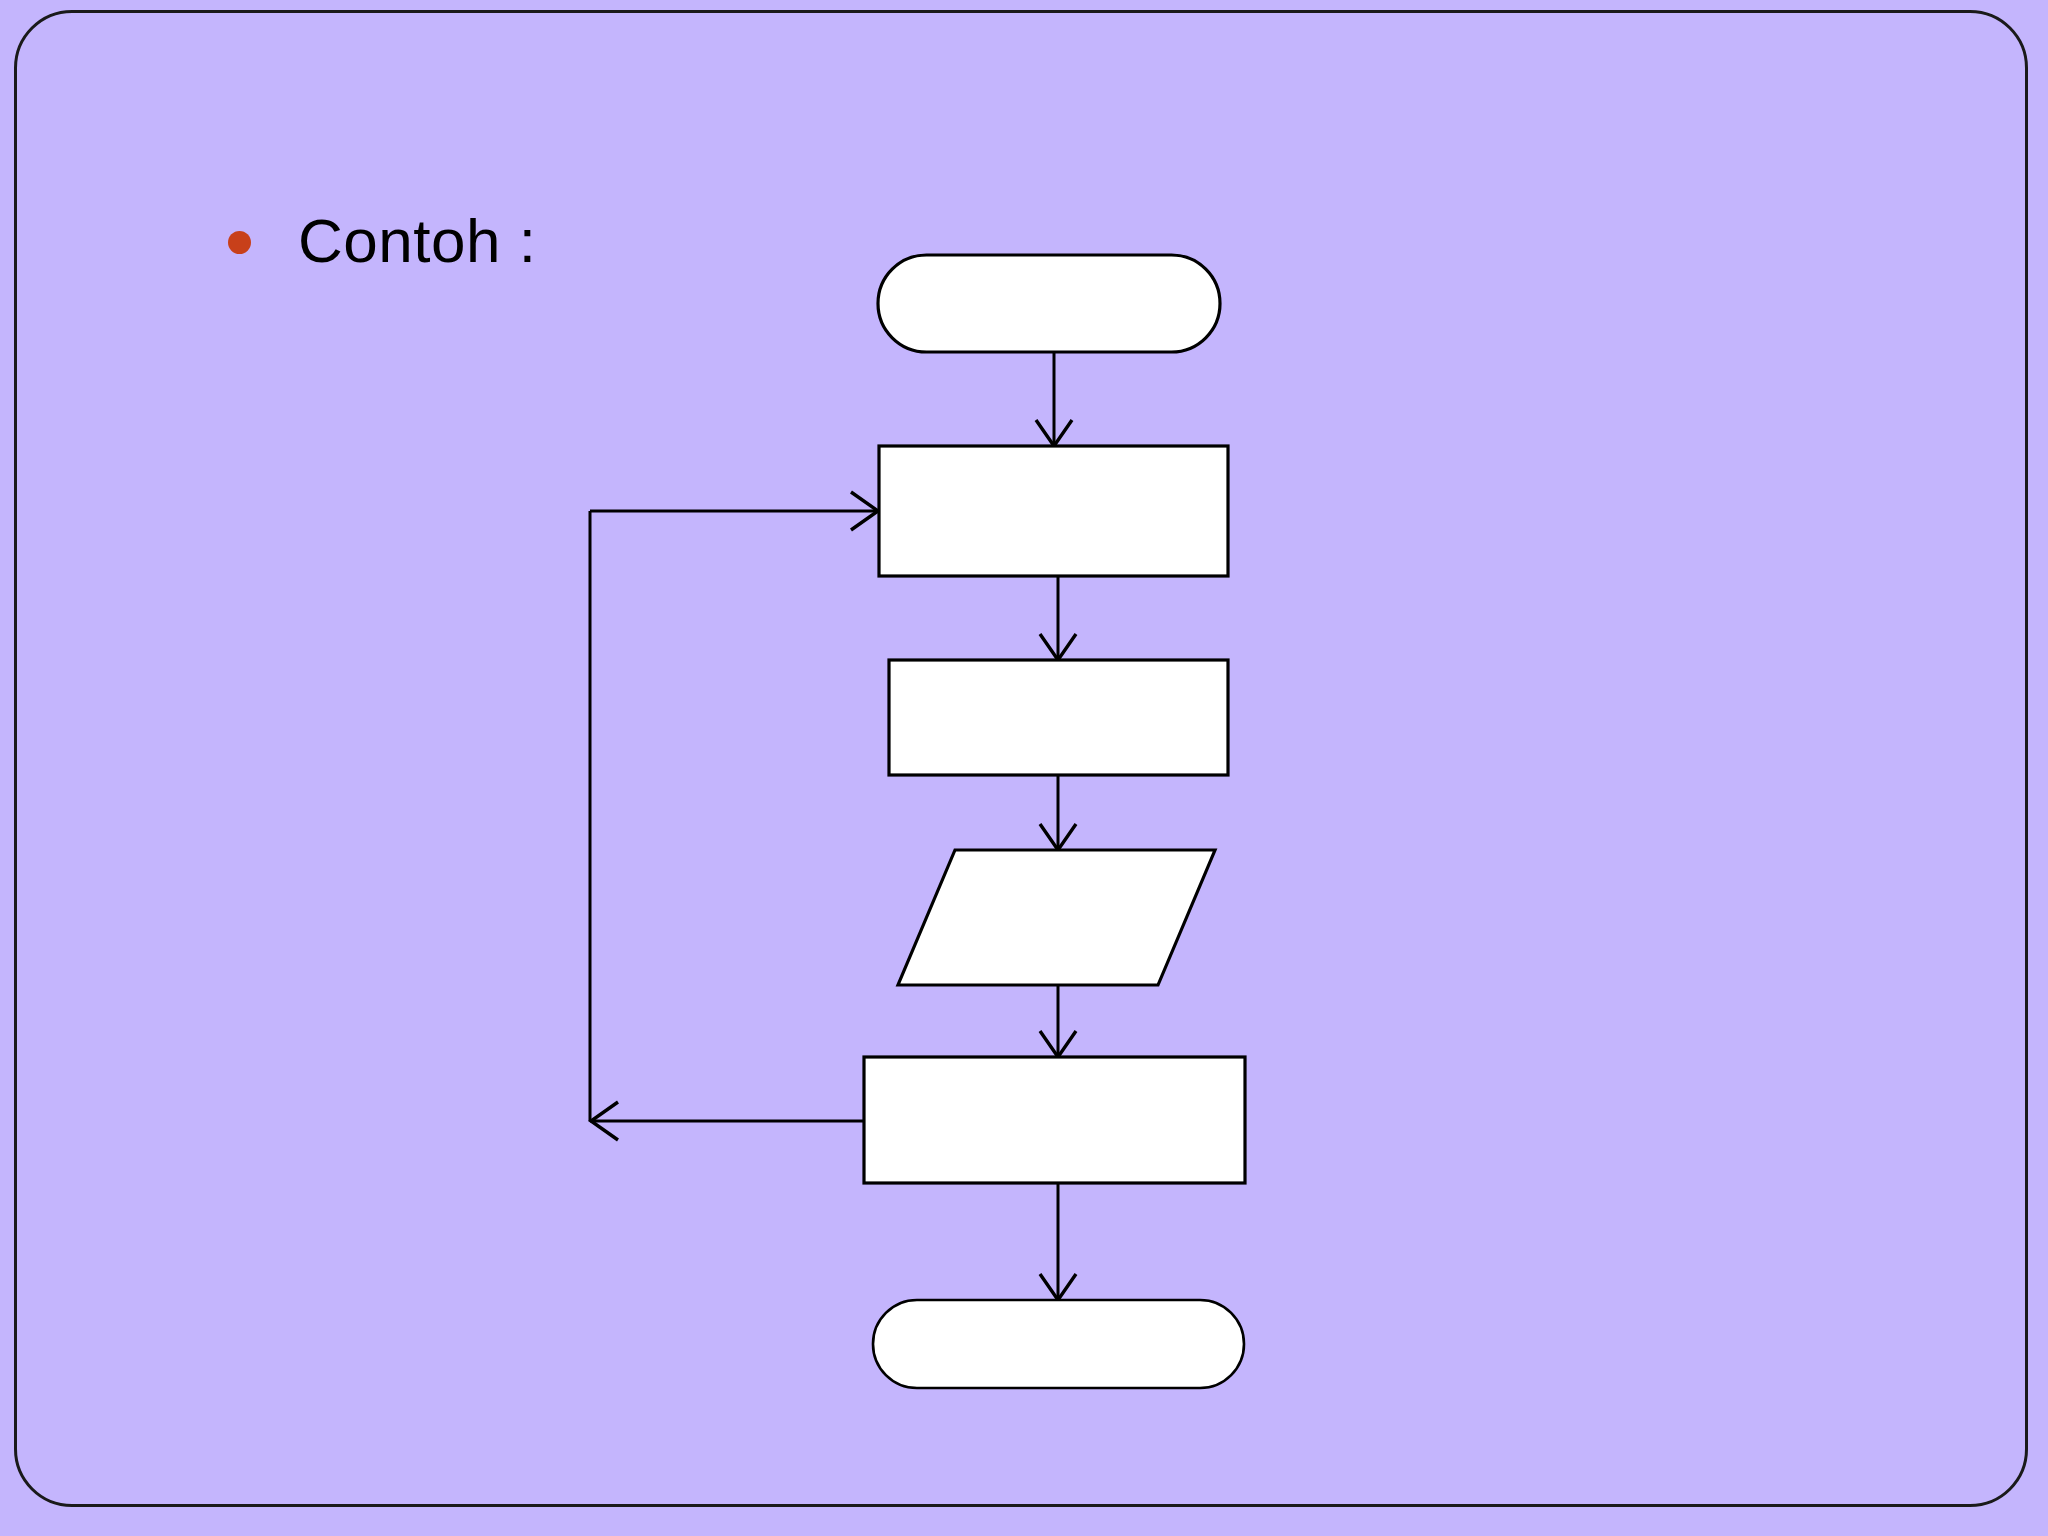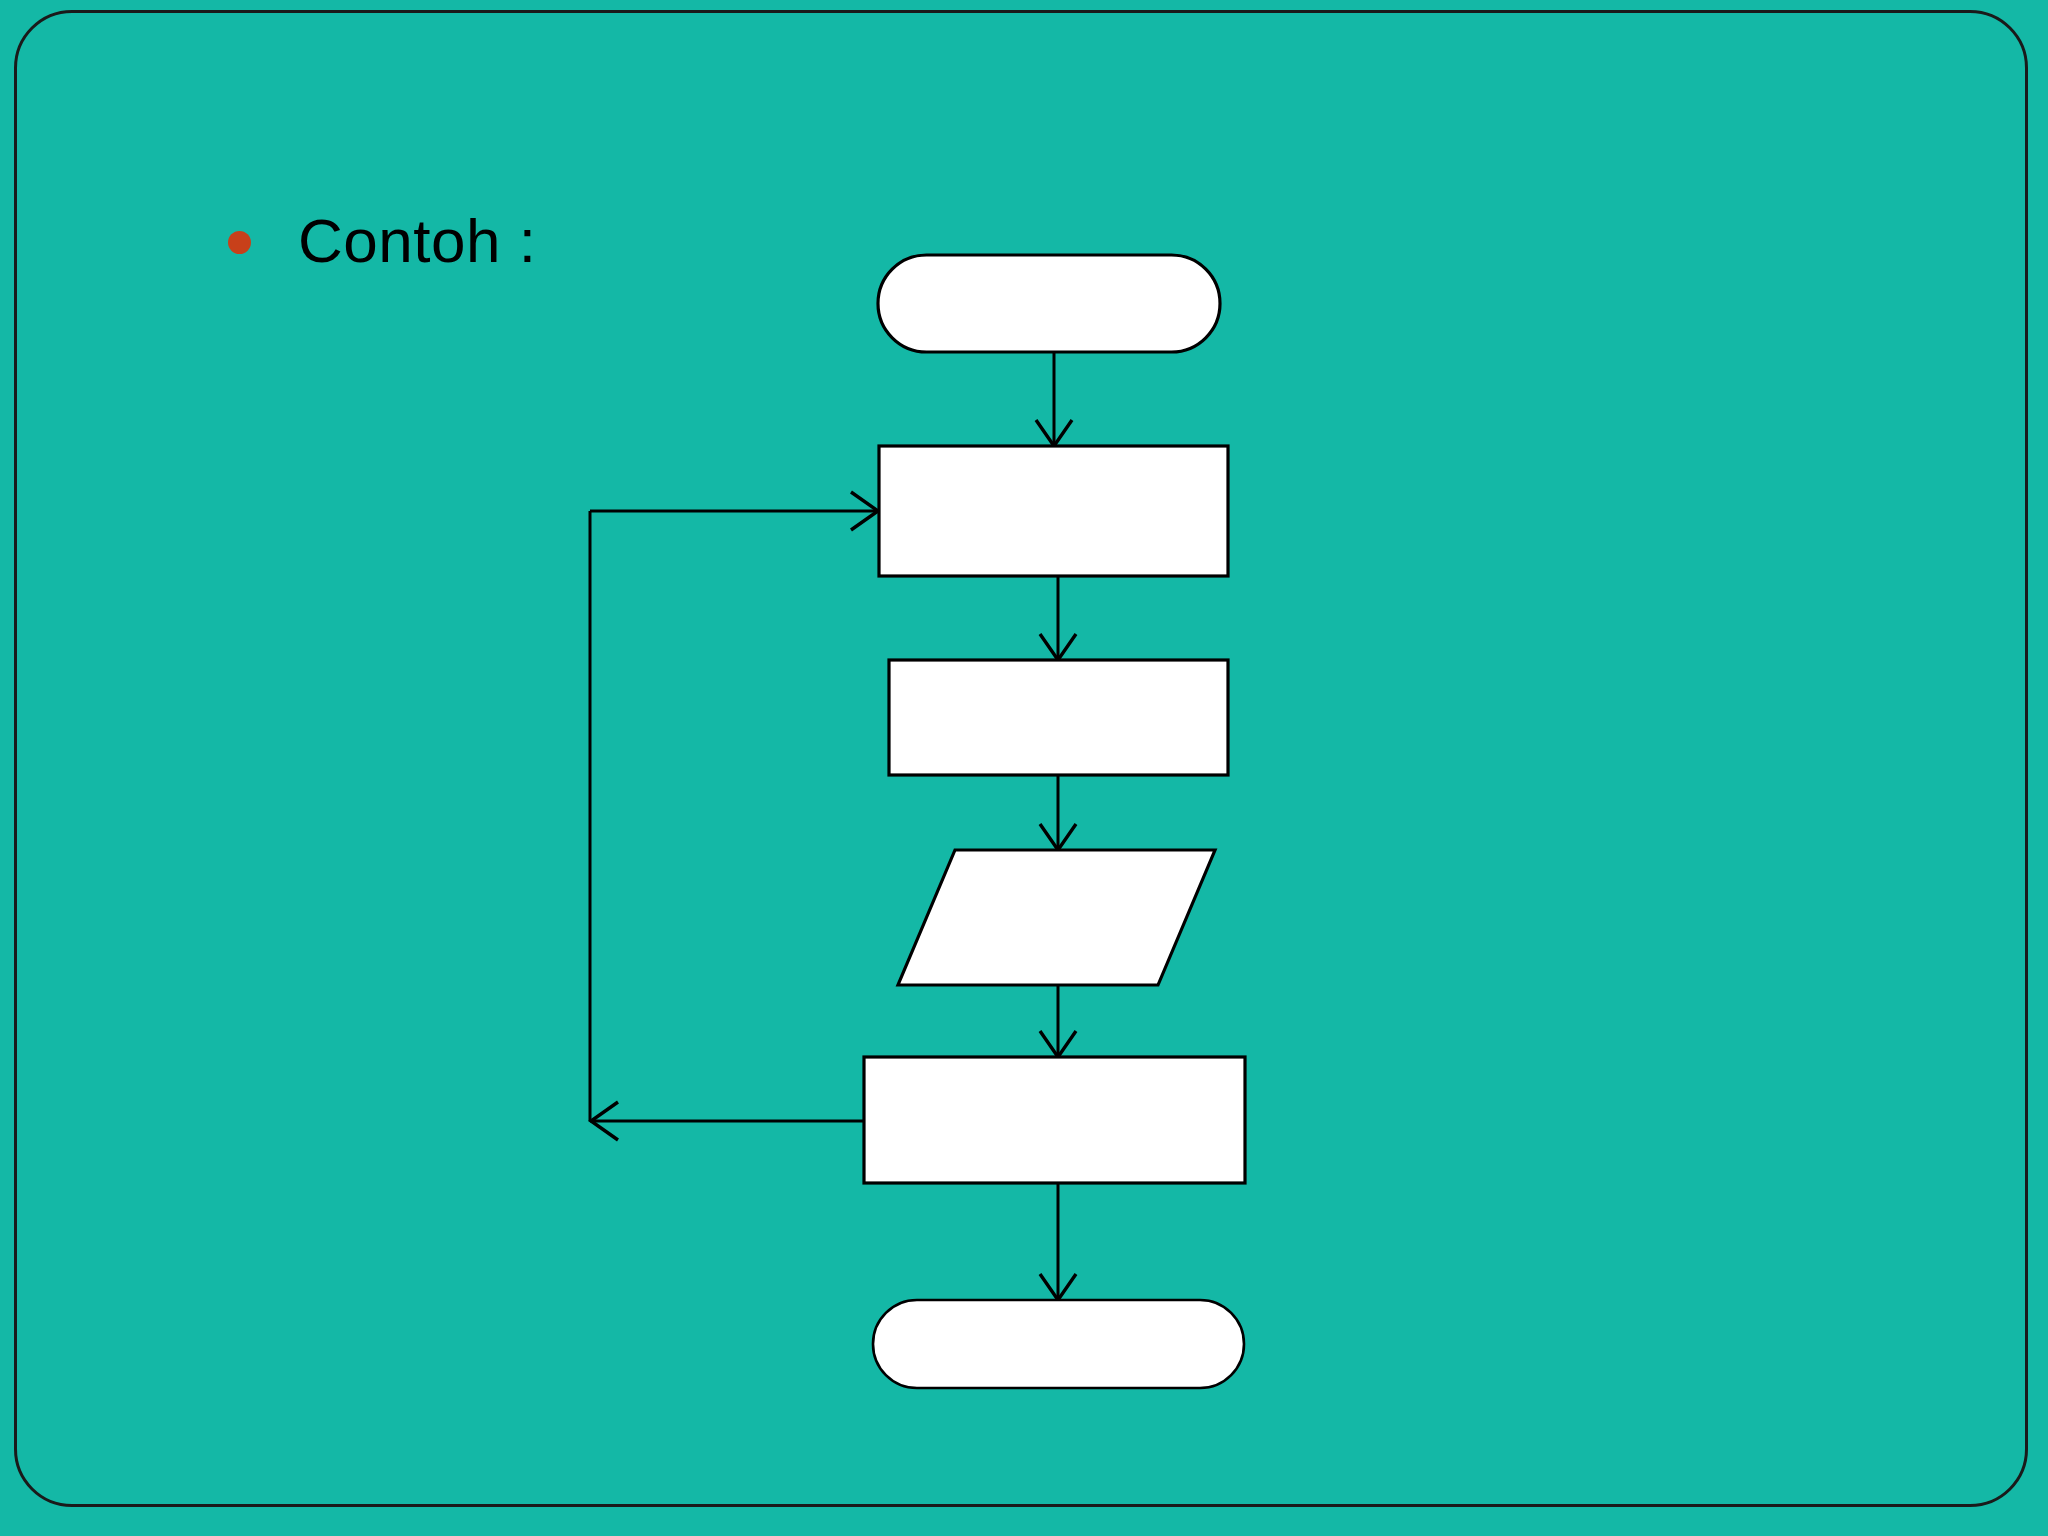--- a/index.html
+++ b/index.html
@@ -88,21 +88,21 @@
     fill: none;
     stroke: #000000;
     stroke-width: 3.4;
     stroke-linecap: butt;
     stroke-linejoin: miter;
   }
 </style>
 </head>
 <body>
 
-<div id="slide" style="background: #14b8a6;">
+<div id="slide" style="background: #c4b5fd;">
 
   <div id="slide-frame" style="border-color: rgb(26, 26, 26); border-radius: 58px;"></div>
 
   <div id="bullet-line">
     <span id="bullet-marker" style="background: rgb(200, 64, 26);"></span>
     <span id="bullet-text" style="color: rgb(0, 0, 0);">Contoh :</span>
   </div>
 
   <svg id="flowchart" viewBox="0 0 2048 1536">
 

